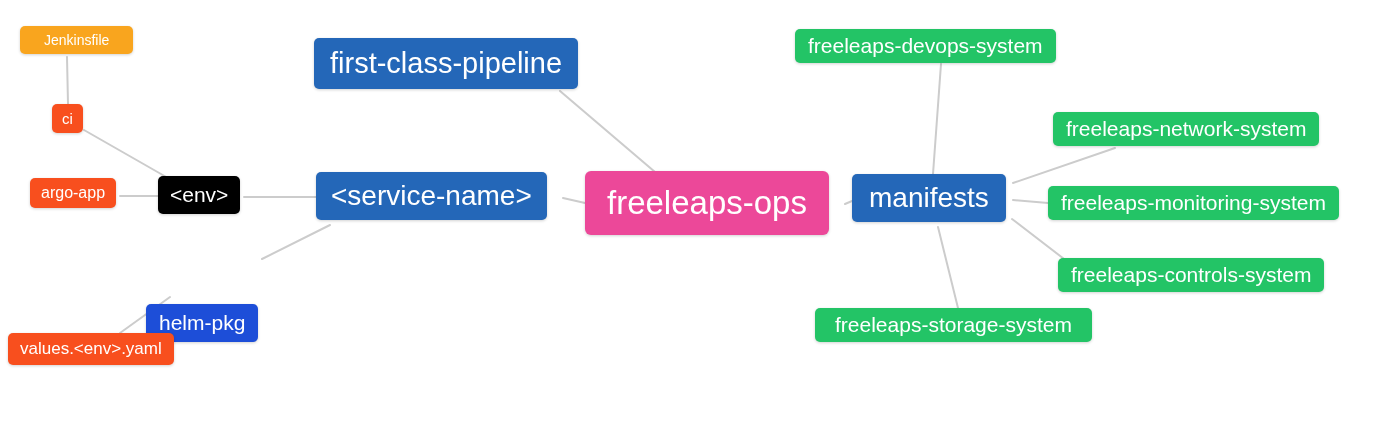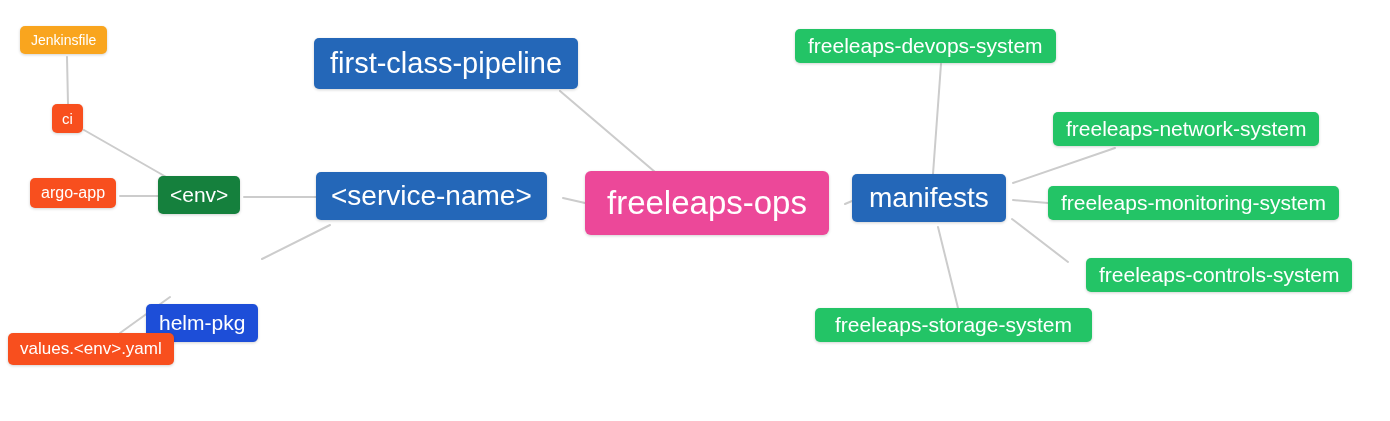--- a/index.html
+++ b/index.html
@@ -33,34 +33,34 @@
     border-radius: 5px;
     white-space: nowrap;
     display: inline-flex;
     align-items: center;
     justify-content: center;
     box-shadow: 0 1px 3px rgba(0,0,0,0.18);
     cursor: pointer;
     line-height: 1.15;
   }
   
-  .n0  { left: 20px;   top: 26px;  font-size: 14px; padding: 6px 11px; }
+  .n0  { left: 20px;   top: 26px;  font-size: 14px; padding: 6px 24px; }
   .n1  { left: 52px;   top: 104px; font-size: 15px; padding: 6px 10px; }
   .n2  { left: 30px;   top: 178px; font-size: 16px; padding: 6px 11px; }
   .n3  { left: 158px;  top: 176px; font-size: 21px; padding: 7px 12px; }
   .n4  { left: 146px;  top: 258px; font-size: 21px; padding: 7px 13px; }
   .n5  { left: 8px;    top: 333px; font-size: 17px; padding: 6px 12px; }
   .n6  { left: 314px;  top: 38px;  font-size: 29px; padding: 9px 16px; }
   .n7  { left: 316px;  top: 172px; font-size: 28px; padding: 8px 15px; }
   .n8  { left: 585px;  top: 171px; font-size: 33px; padding: 13px 22px; border-radius: 6px; }
   .n9  { left: 852px;  top: 174px; font-size: 28px; padding: 8px 17px; }
   .n10 { left: 795px;  top: 29px;  font-size: 21px; padding: 5px 13px; }
   .n11 { left: 1053px; top: 112px; font-size: 21px; padding: 5px 13px; }
   .n12 { left: 1048px; top: 186px; font-size: 21px; padding: 5px 13px; }
-  .n13 { left: 1058px; top: 258px; font-size: 21px; padding: 5px 13px; margin-left: 28px; }
+  .n13 { left: 1058px; top: 258px; font-size: 21px; padding: 5px 13px; }
   .n14 { left: 815px;  top: 308px; font-size: 21px; padding: 5px 20px; }
 </style>
 </head>
 <body>
 
 <div id="canvas">
 
   <svg id="edges" viewBox="0 0 1390 421" xmlns="http://www.w3.org/2000/svg">
     <line x1="67" y1="57" x2="68" y2="104" style="stroke: rgb(204, 204, 204);"></line>
     <line x1="84" y1="130" x2="168" y2="178" style="stroke: rgb(204, 204, 204);"></line>
@@ -74,21 +74,21 @@
     <line x1="933" y1="174" x2="941" y2="64" style="stroke: rgb(204, 204, 204);"></line>
     <line x1="1013" y1="183" x2="1115" y2="148" style="stroke: rgb(204, 204, 204);"></line>
     <line x1="1013" y1="200" x2="1048" y2="203" style="stroke: rgb(204, 204, 204);"></line>
     <line x1="1012" y1="219" x2="1068" y2="262" style="stroke: rgb(204, 204, 204);"></line>
     <line x1="938" y1="227" x2="958" y2="308" style="stroke: rgb(204, 204, 204);"></line>
   </svg>
 
   <div class="node n0" style="background: rgb(249, 165, 30);">Jenkinsfile</div>
   <div class="node n1" style="background: rgb(248, 79, 30);">ci</div>
   <div class="node n2" style="background: rgb(248, 79, 30);">argo-app</div>
-  <div class="node n3" style="background: #15803d;">&lt;env&gt;</div>
+  <div class="node n3" style="background: #000000;">&lt;env&gt;</div>
   <div class="node n4" style="background: #1d4ed8; margin-top: 46px;">helm-pkg</div>
   <div class="node n6" style="background: rgb(36, 103, 184);">first-class-pipeline</div>
   <div class="node n5" style="background: rgb(248, 79, 30);">values.&lt;env&gt;.yaml</div>
   <div class="node n7" style="background: rgb(36, 103, 184);">&lt;service-name&gt;</div>
   <div class="node n8" style="background: #ec4899;">freeleaps-ops</div>
   <div class="node n9" style="background: rgb(36, 103, 184);">manifests</div>
   <div class="node n10" style="background: rgb(35, 196, 102);">freeleaps-devops-system</div>
   <div class="node n12" style="background: rgb(35, 196, 102);">freeleaps-monitoring-system</div>
   <div class="node n11" style="background: rgb(35, 196, 102);">freeleaps-network-system</div>
   <div class="node n13" style="background: rgb(35, 196, 102);">freeleaps-controls-system</div>

